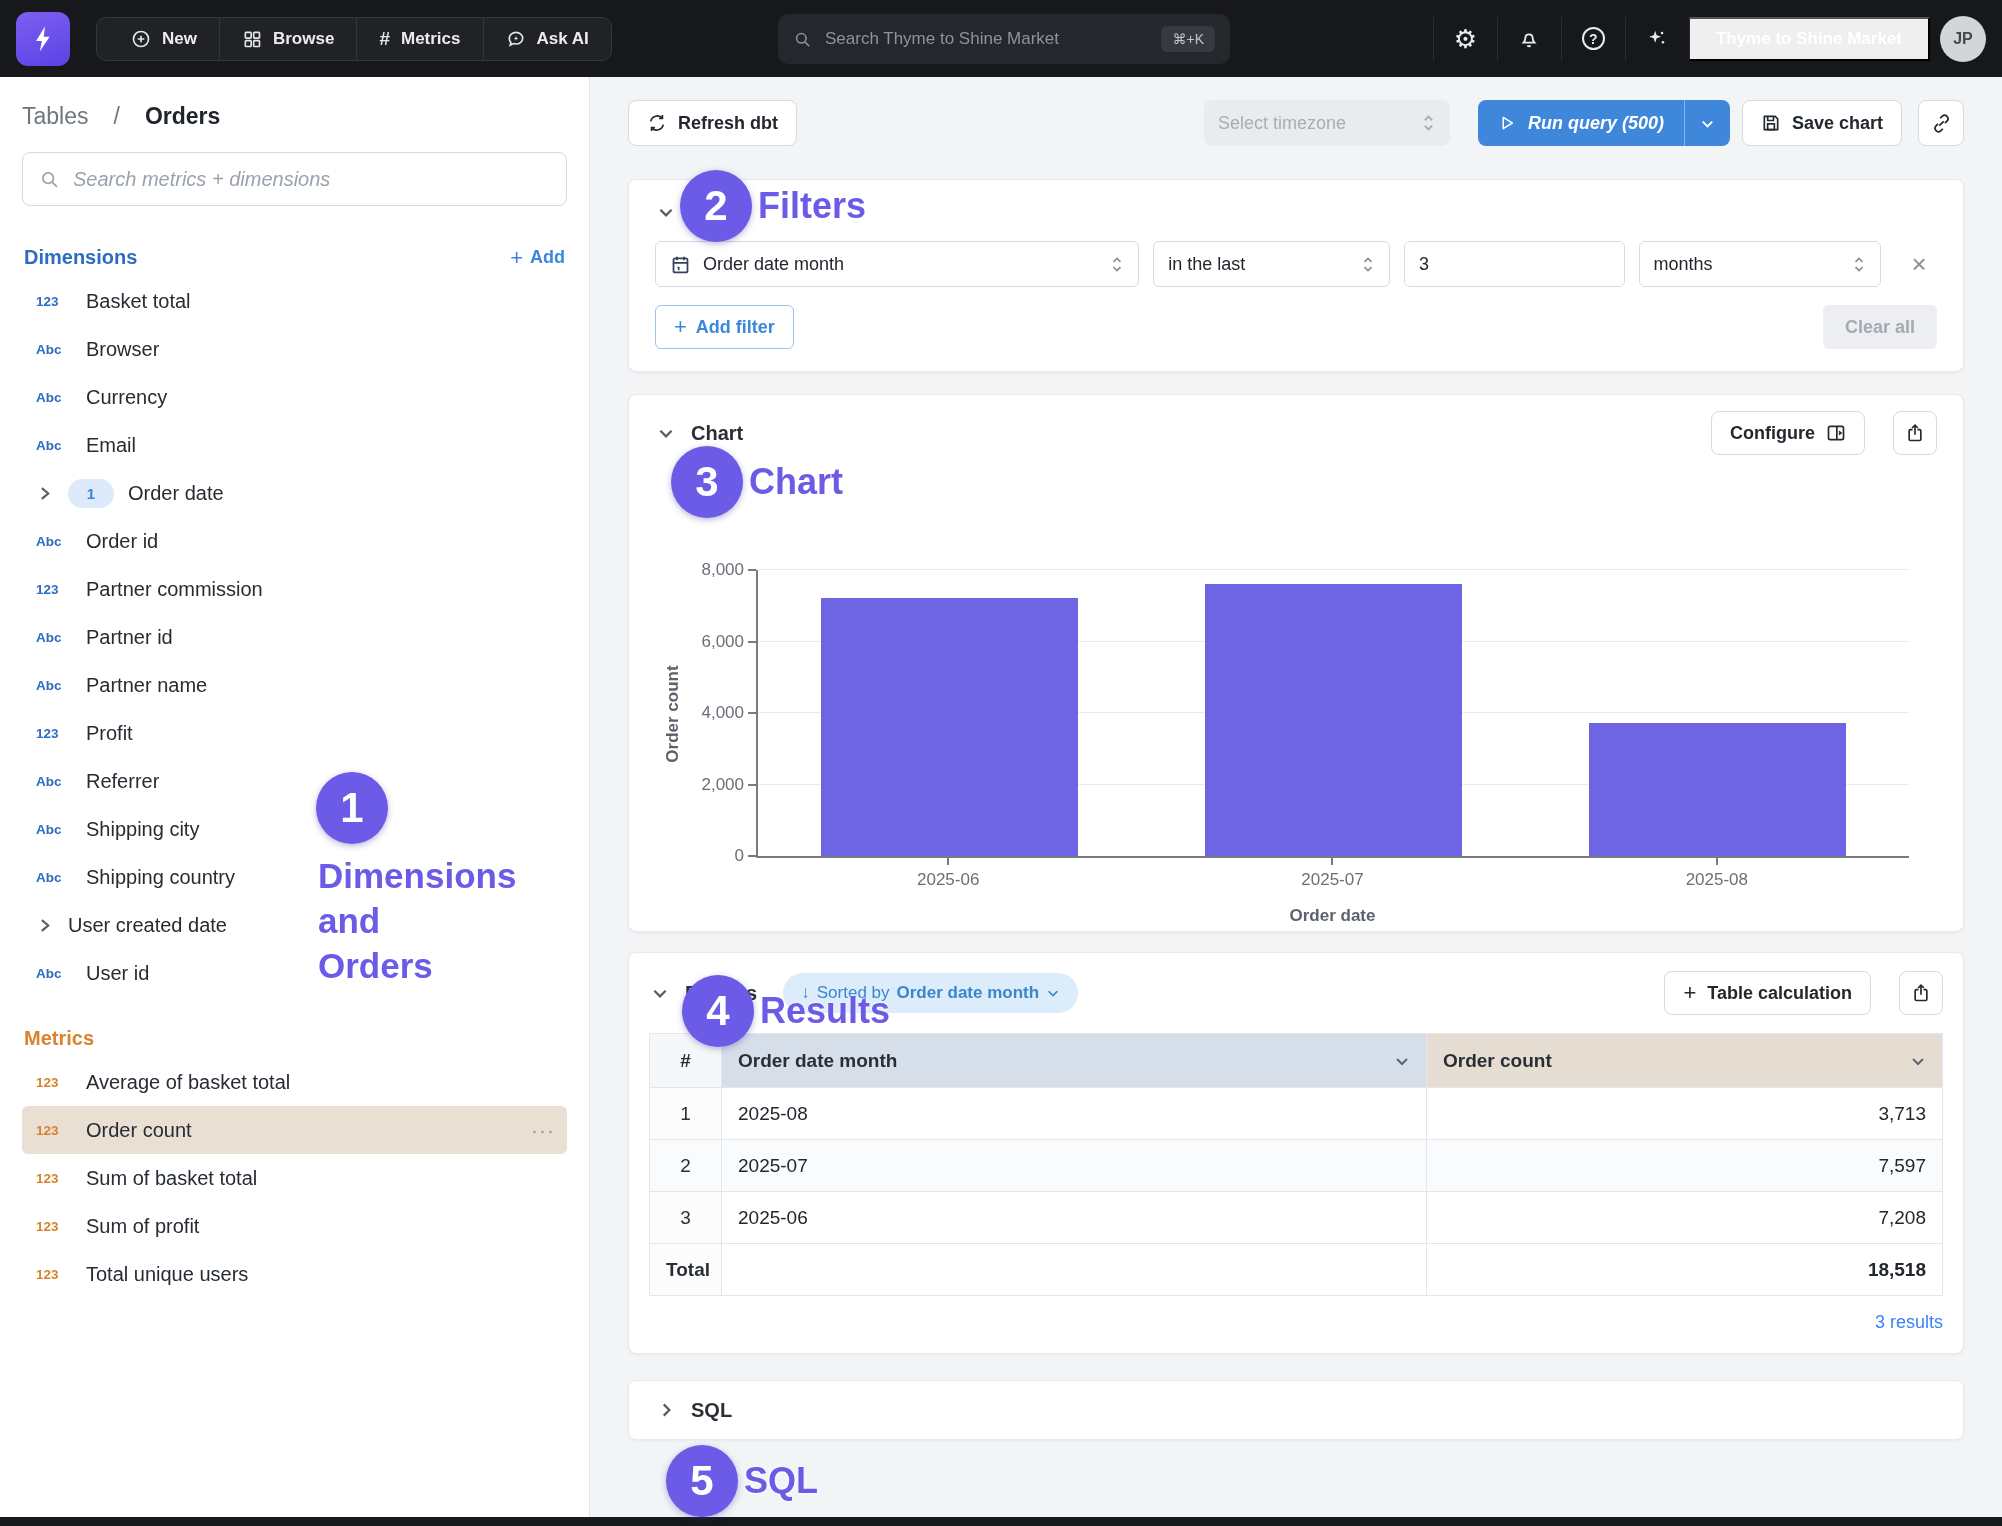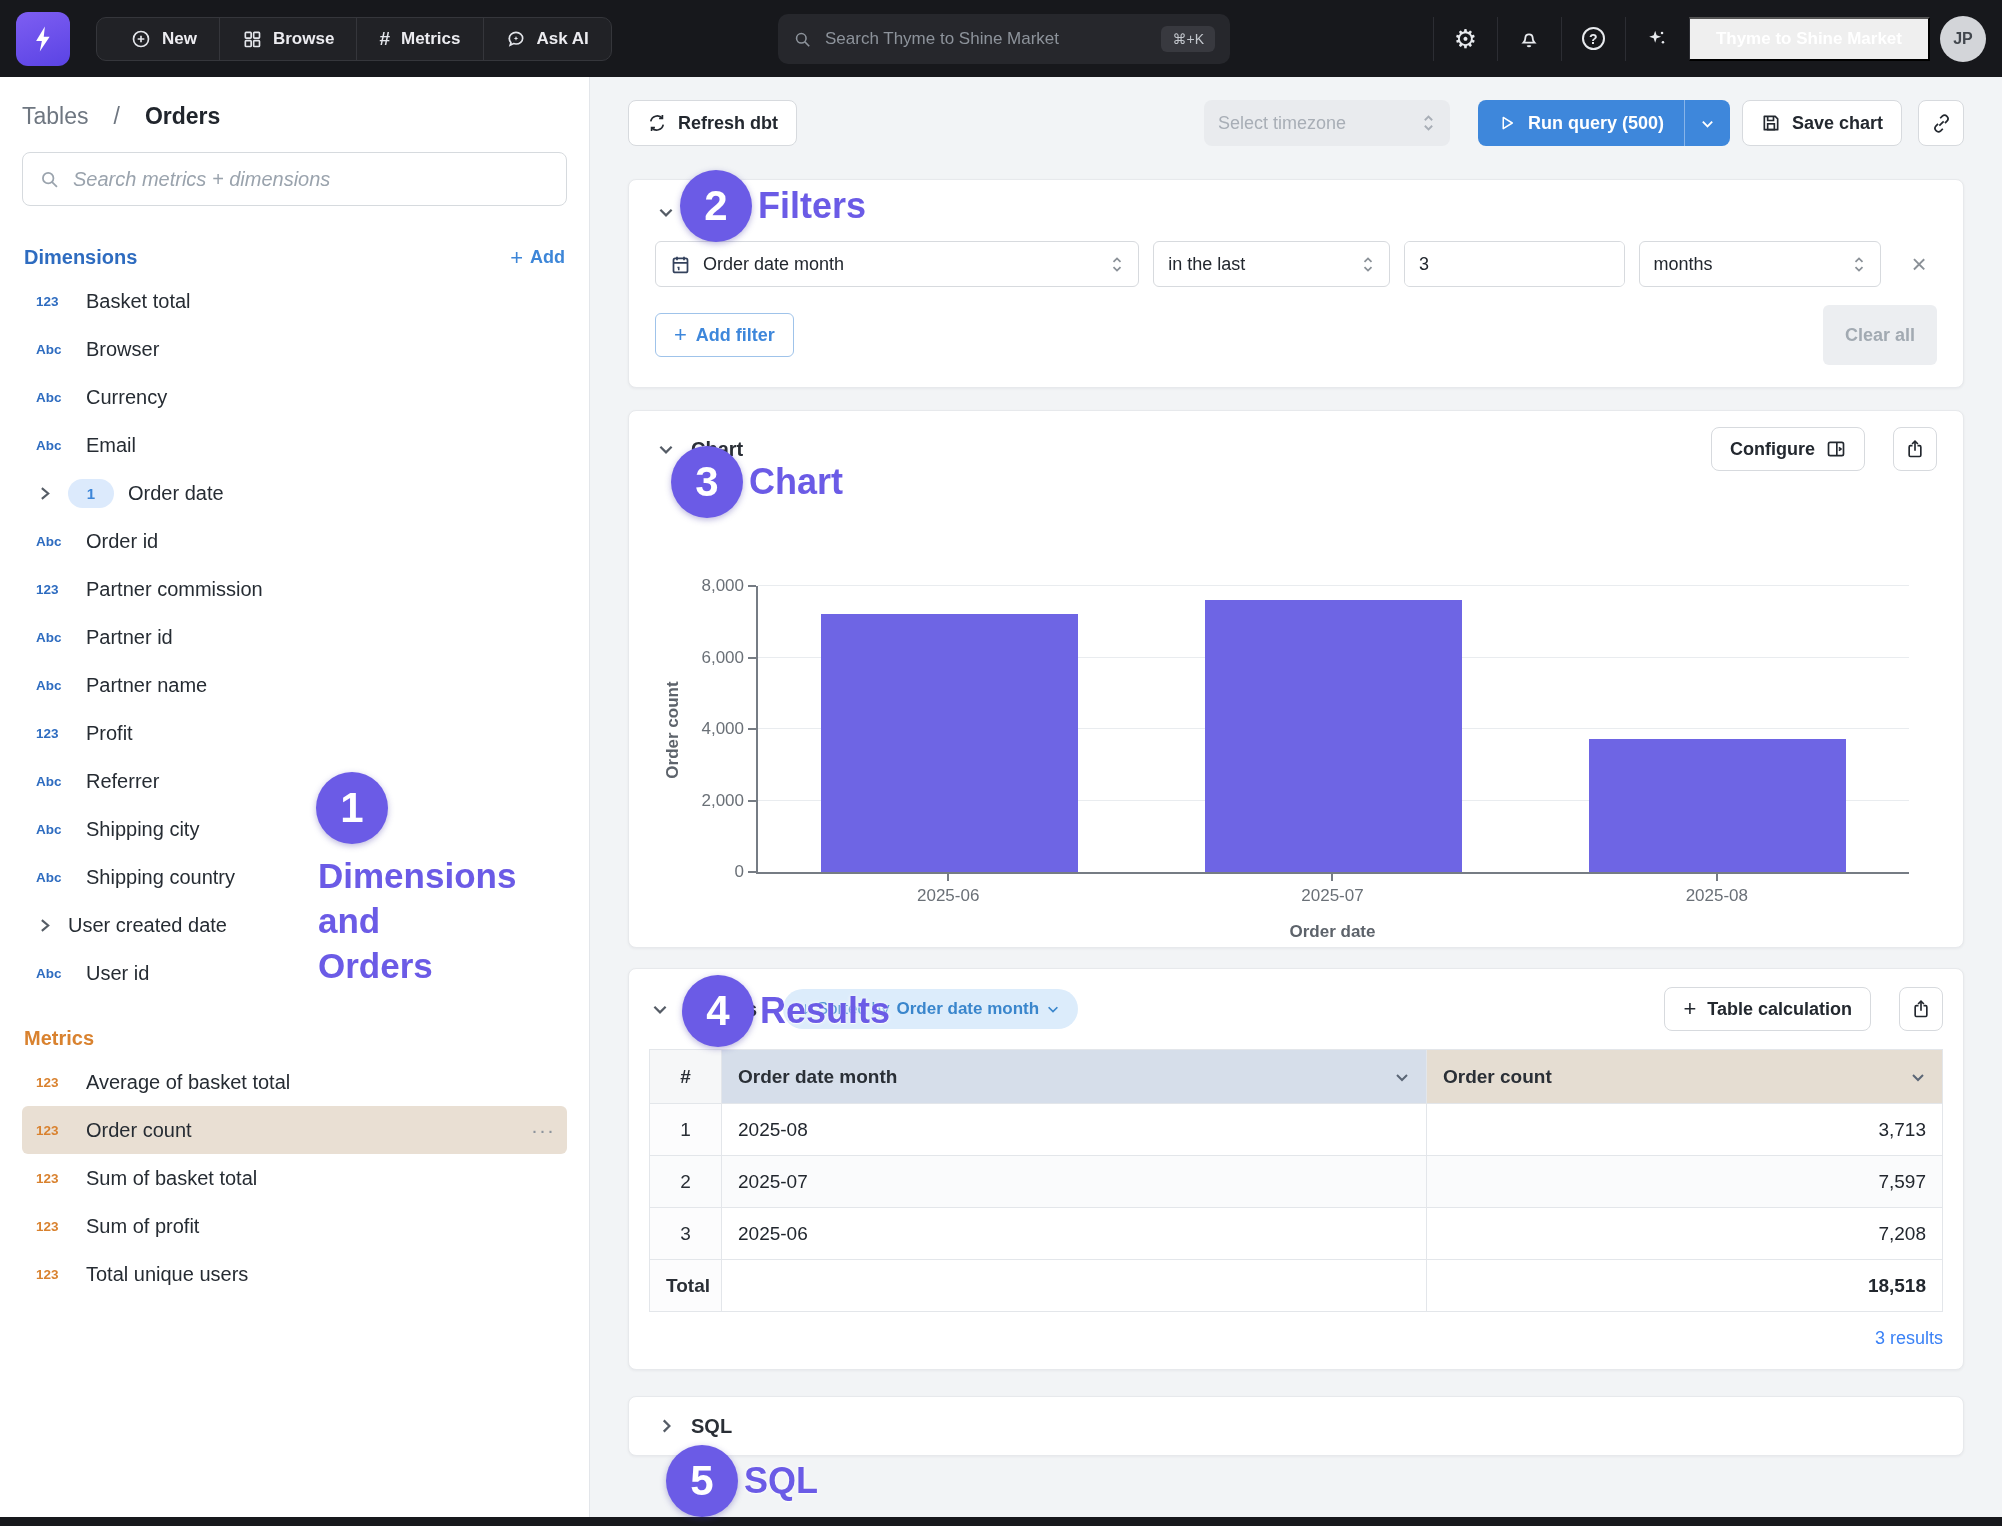--- a/index.html
+++ b/index.html
@@ -49,21 +49,21 @@
   .side-item .badge{background:#dceafc;color:#3d86d8;font-weight:700;font-size:15px;border-radius:15px;width:46px;height:29px;display:flex;align-items:center;justify-content:center;flex:none;}
 
   
   .main{position:absolute;left:590px;top:77px;right:0;bottom:9px;background:#f2f4f6;padding:0 38px;overflow:hidden;}
   .toolbar{margin-top:23px;height:46px;display:flex;align-items:center;}
   .btn{height:46px;border-radius:8px;border:1px solid #d7dade;background:#fff;display:flex;align-items:center;gap:11px;padding:0 18px;font-size:18px;font-weight:600;color:#23282f;}
   .btn-icon-only{width:46px;justify-content:center;padding:0;}
   .tz-select{margin-left:auto;width:246px;height:46px;background:#e9ebee;border:0;border-radius:8px;display:flex;align-items:center;padding:0 14px;color:#a8aeb6;font-size:18px;cursor:pointer;}
   .tz-select .updown{margin-left:auto;color:#a8aeb6;}
   .run-split{margin-left:28px;height:46px;border-radius:8px;background:#3e87db;display:flex;align-items:stretch;color:#fff;overflow:hidden;}
-  .run-main{display:flex;align-items:center;gap:12px;padding:0 20px;font-size:18px;font-weight:600;background:transparent;border:0;color:#fff;}
+  .run-main{display:flex;align-items:center;gap:12px;padding:0 20px;font-size:18px;font-weight:600;background:transparent;border:0;color:#fff;font-style:italic;}
   .run-caret{width:46px;display:flex;align-items:center;justify-content:center;border:0;border-left:1px solid rgba(255,255,255,.38);background:transparent;color:#fff;}
   .save-btn{margin-left:12px;}
   .link-btn{margin-left:16px;}
 
   .card{background:#fff;border:1px solid #e7e9ec;border-radius:8px;box-shadow:0 1px 3px rgba(20,24,30,.05);}
   .card-head{display:flex;align-items:center;gap:14px;}
   .card-title{font-size:20px;font-weight:700;color:#2a2f36;}
   .chev-btn{background:none;border:0;color:#555c66;padding:2px;}
 
   
@@ -74,21 +74,21 @@
   .select .updown{margin-left:auto;color:#8a9097;}
   .sel-field{width:487px;}
   .sel-op{width:238px;}
   .sel-unit{width:244px;}
   .num-input{width:222px;height:46px;border:1px solid #d7dade;border-radius:6px;background:#fff;display:flex;align-items:stretch;overflow:hidden;}
   .num-input input{border:0;outline:0;flex:1;font-size:18px;padding:0 14px;color:#22272e;}
   .x-btn{margin-left:6px;background:none;border:0;color:#8a9097;font-size:26px;line-height:1;width:36px;height:36px;}
   .filter-actions{margin-top:18px;display:flex;align-items:center;}
   .add-filter-btn{height:44px;border:1px solid #9fc3ea;border-radius:6px;background:#fff;color:#3e87db;font-size:18px;font-weight:600;display:flex;align-items:center;gap:9px;padding:0 18px;}
   .add-filter-btn .plus{font-size:22px;font-weight:400;}
-  .clear-all-btn{margin-left:auto;height:60px;border:0;border-radius:6px;background:#eceef1;color:#a2aab2;font-size:18px;font-weight:600;padding:0 22px;}
+  .clear-all-btn{margin-left:auto;height:44px;border:0;border-radius:6px;background:#eceef1;color:#a2aab2;font-size:18px;font-weight:600;padding:0 22px;}
 
   
   .chart-card{margin-top:22px;height:538px;position:relative;padding:20px 26px;}
   .chart-head{position:absolute;top:16px;left:26px;right:26px;display:flex;align-items:center;gap:14px;}
   .configure-btn{margin-left:auto;height:44px;}
   .share-btn{margin-left:14px;width:44px;height:44px;justify-content:center;padding:0;}
   .plot-wrap{position:absolute;left:127px;right:54px;top:175px;height:288px;}
   .plot{position:absolute;inset:0;border-left:2px solid #767c84;border-bottom:2px solid #767c84;}
   .gridline{position:absolute;left:0;right:0;height:1px;background:#e9ecef;}
   .ytick-label{position:absolute;right:calc(100% + 14px);transform:translateY(50%);font-size:17px;color:#6a7077;white-space:nowrap;}

